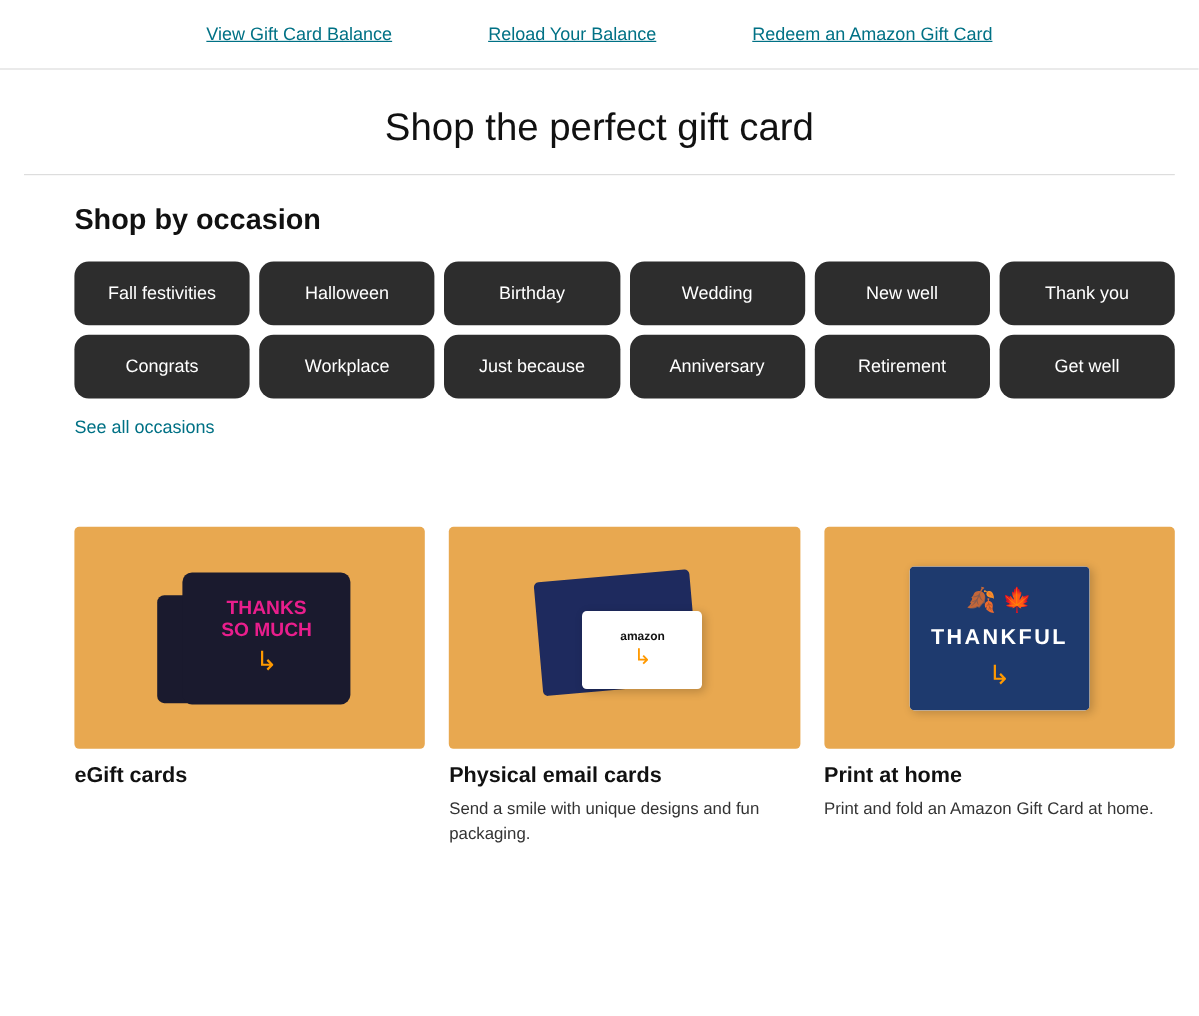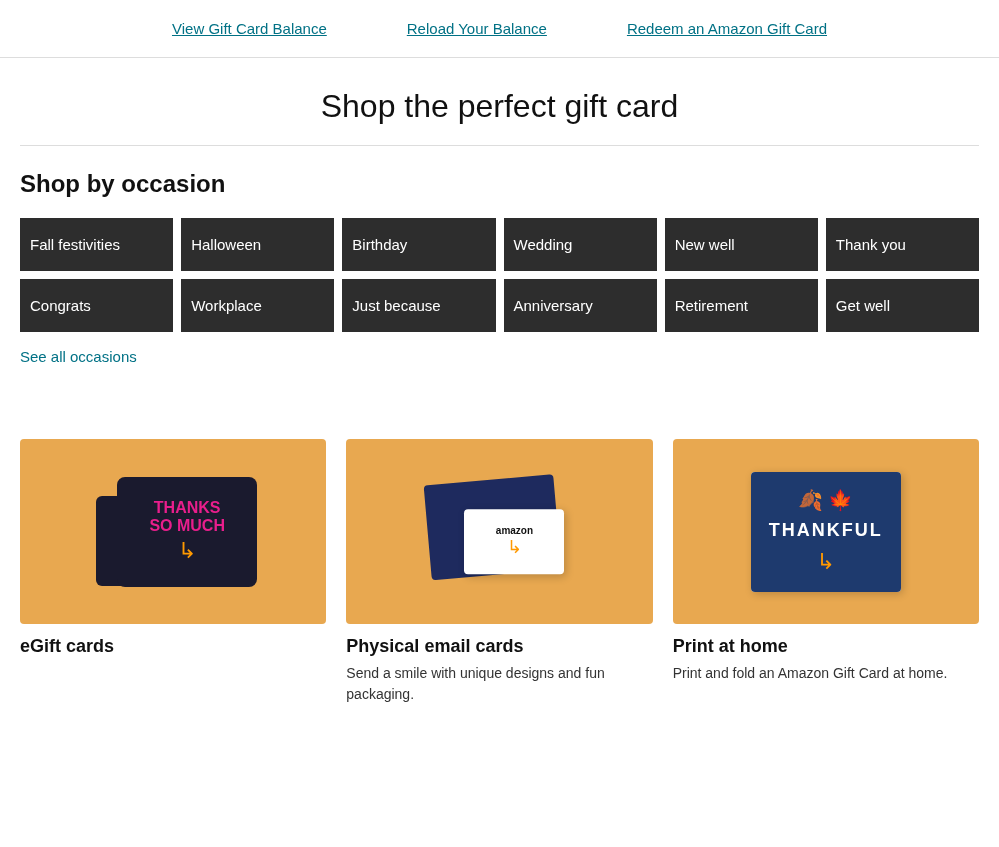--- a/index.html
+++ b/index.html
@@ -33,44 +33,45 @@
     }
 
     .divider {
       border: none;
       border-top: 1px solid #ddd;
       margin: 0 20px;
     }
 
     .section {
       padding: 24px 20px 10px;
+      margin-left: 42px;
     }
 
     .section-title {
       font-size: 24px;
       font-weight: bold;
       margin-bottom: 20px;
     }
 
     .occasion-grid {
       display: grid;
       grid-template-columns: repeat(6, 1fr);
       gap: 8px;
       margin-bottom: 16px;
     }
 
     .occasion-btn {
       background: #2d2d2d;
       color: #fff;
       border: none;
-      border-radius: 0;
+      border-radius: 12px;
       padding: 18px 10px;
       font-size: 15px;
       cursor: pointer;
-      text-align: left;
+      text-align: center;
       font-family: Arial, sans-serif;
     }
 
     .see-all-link {
       color: #007185;
       text-decoration: none;
       font-size: 15px;
       cursor: pointer;
       display: inline-block;
       margin-bottom: 30px;

